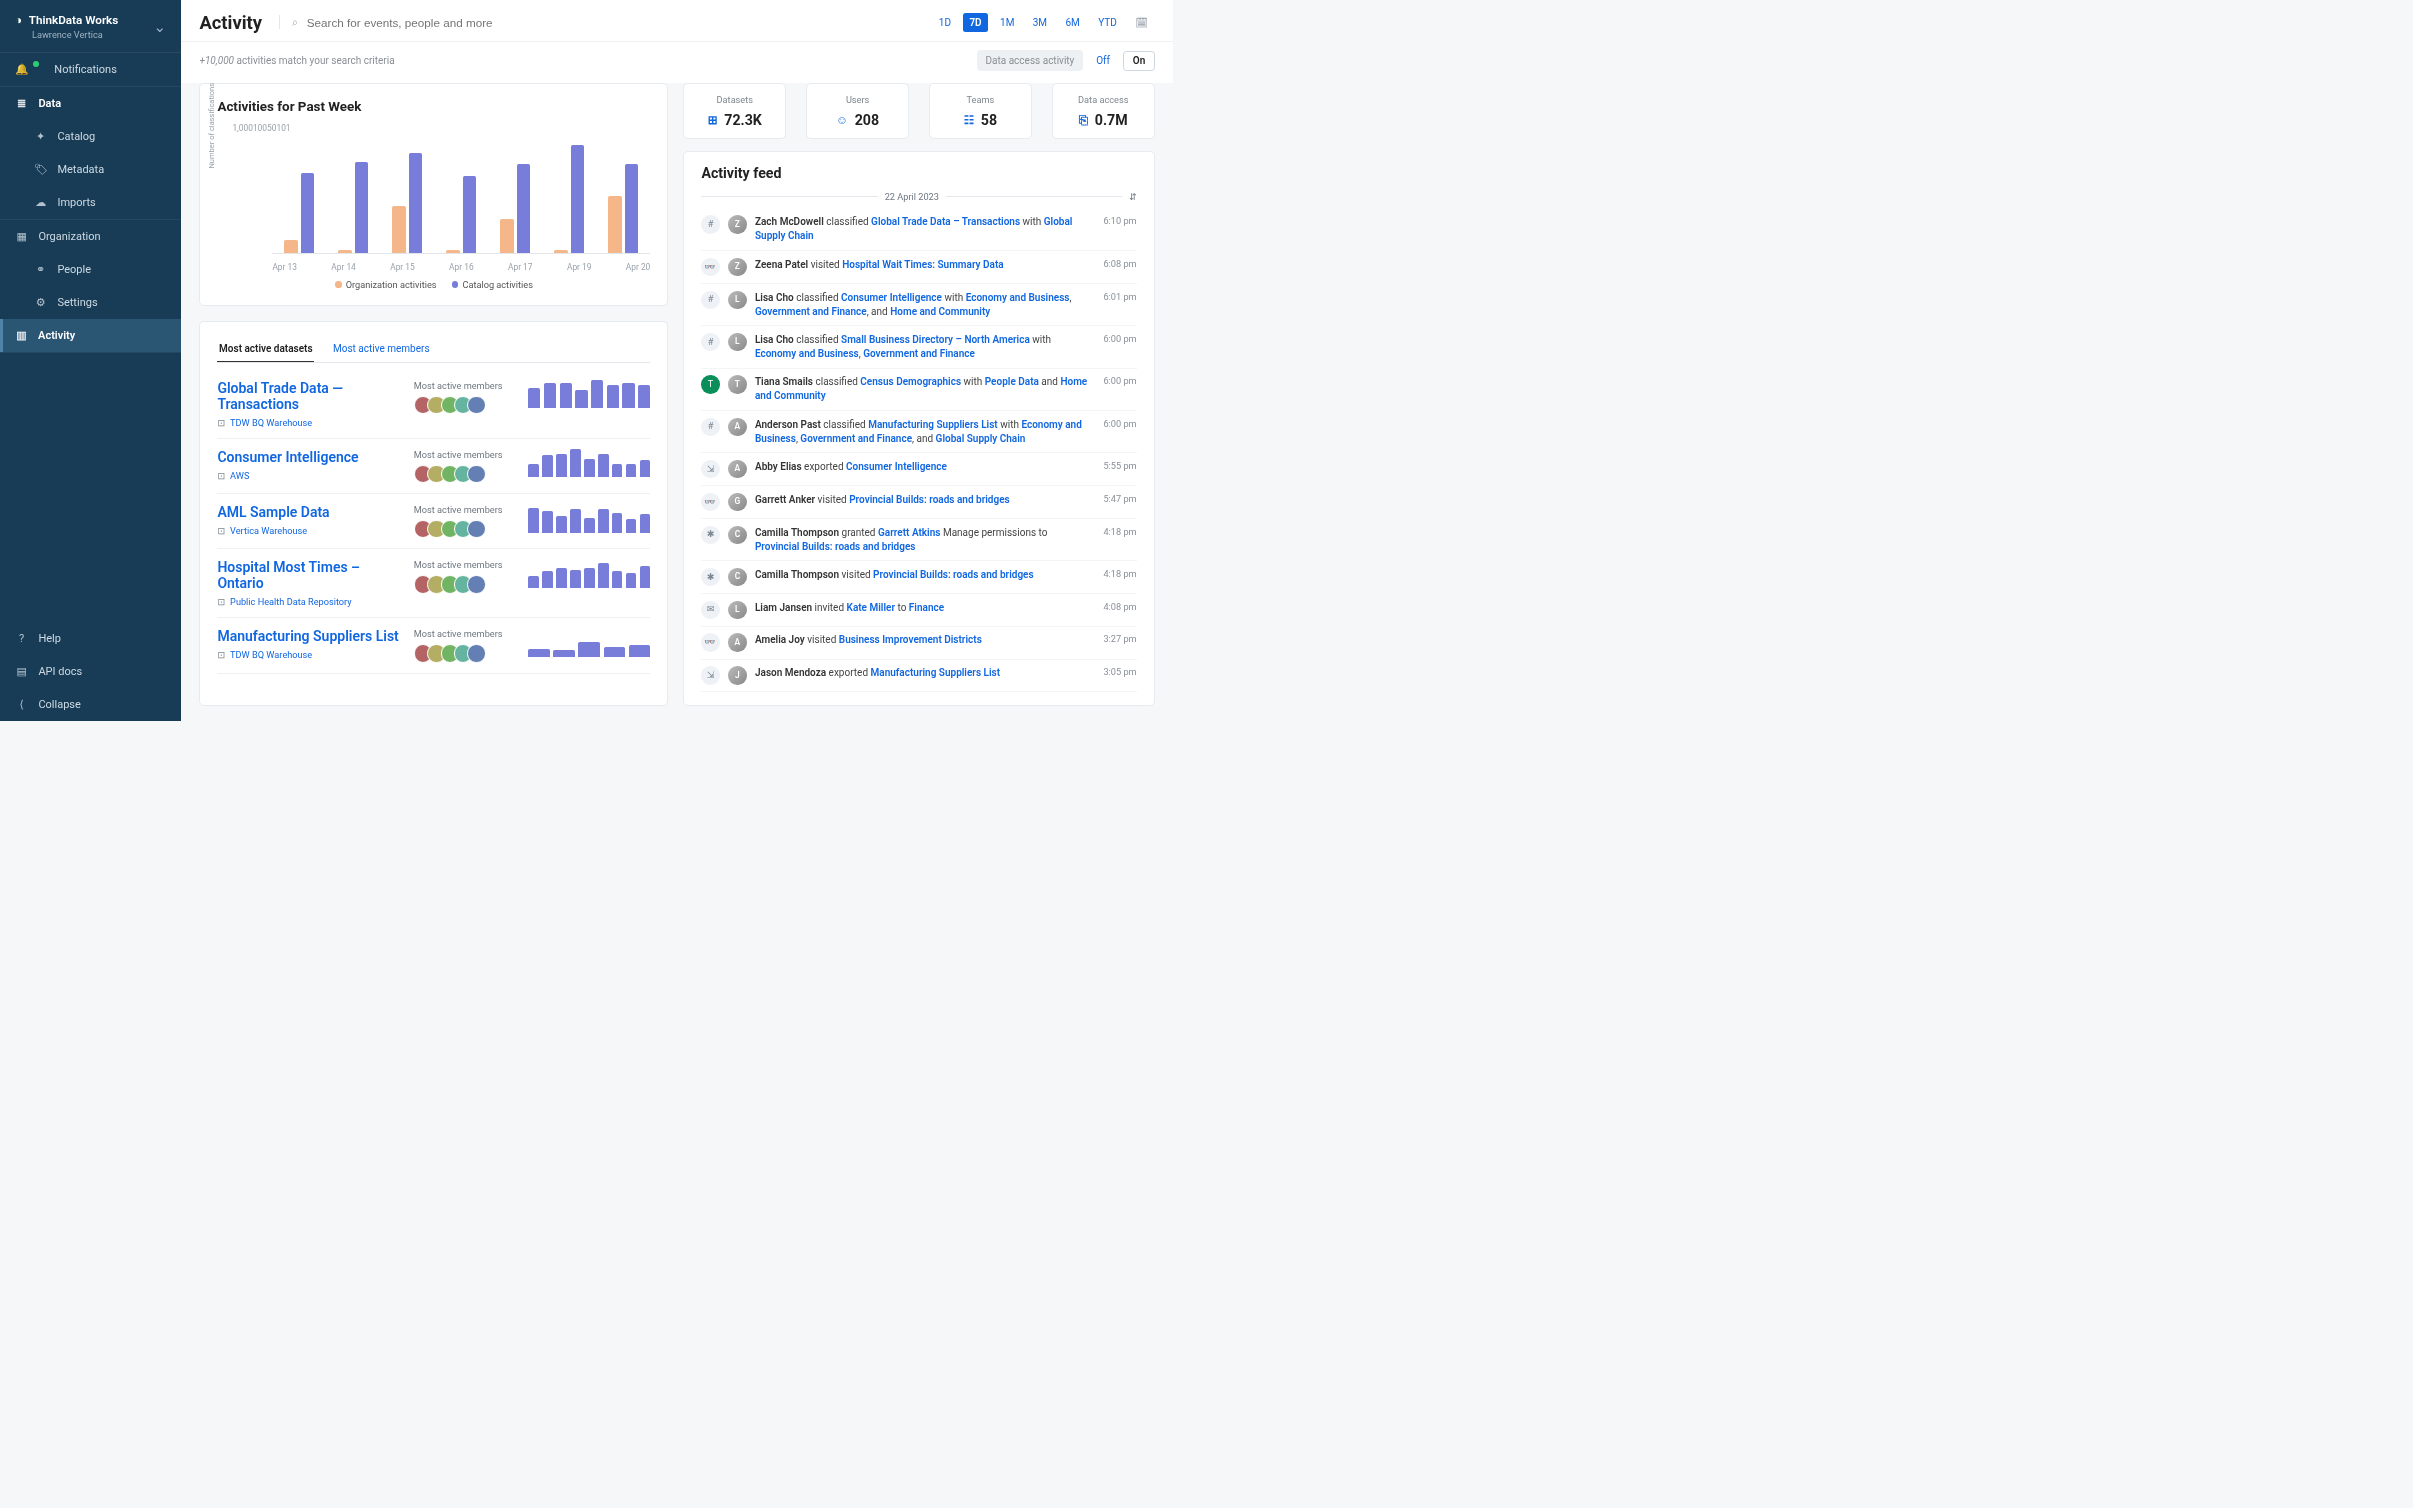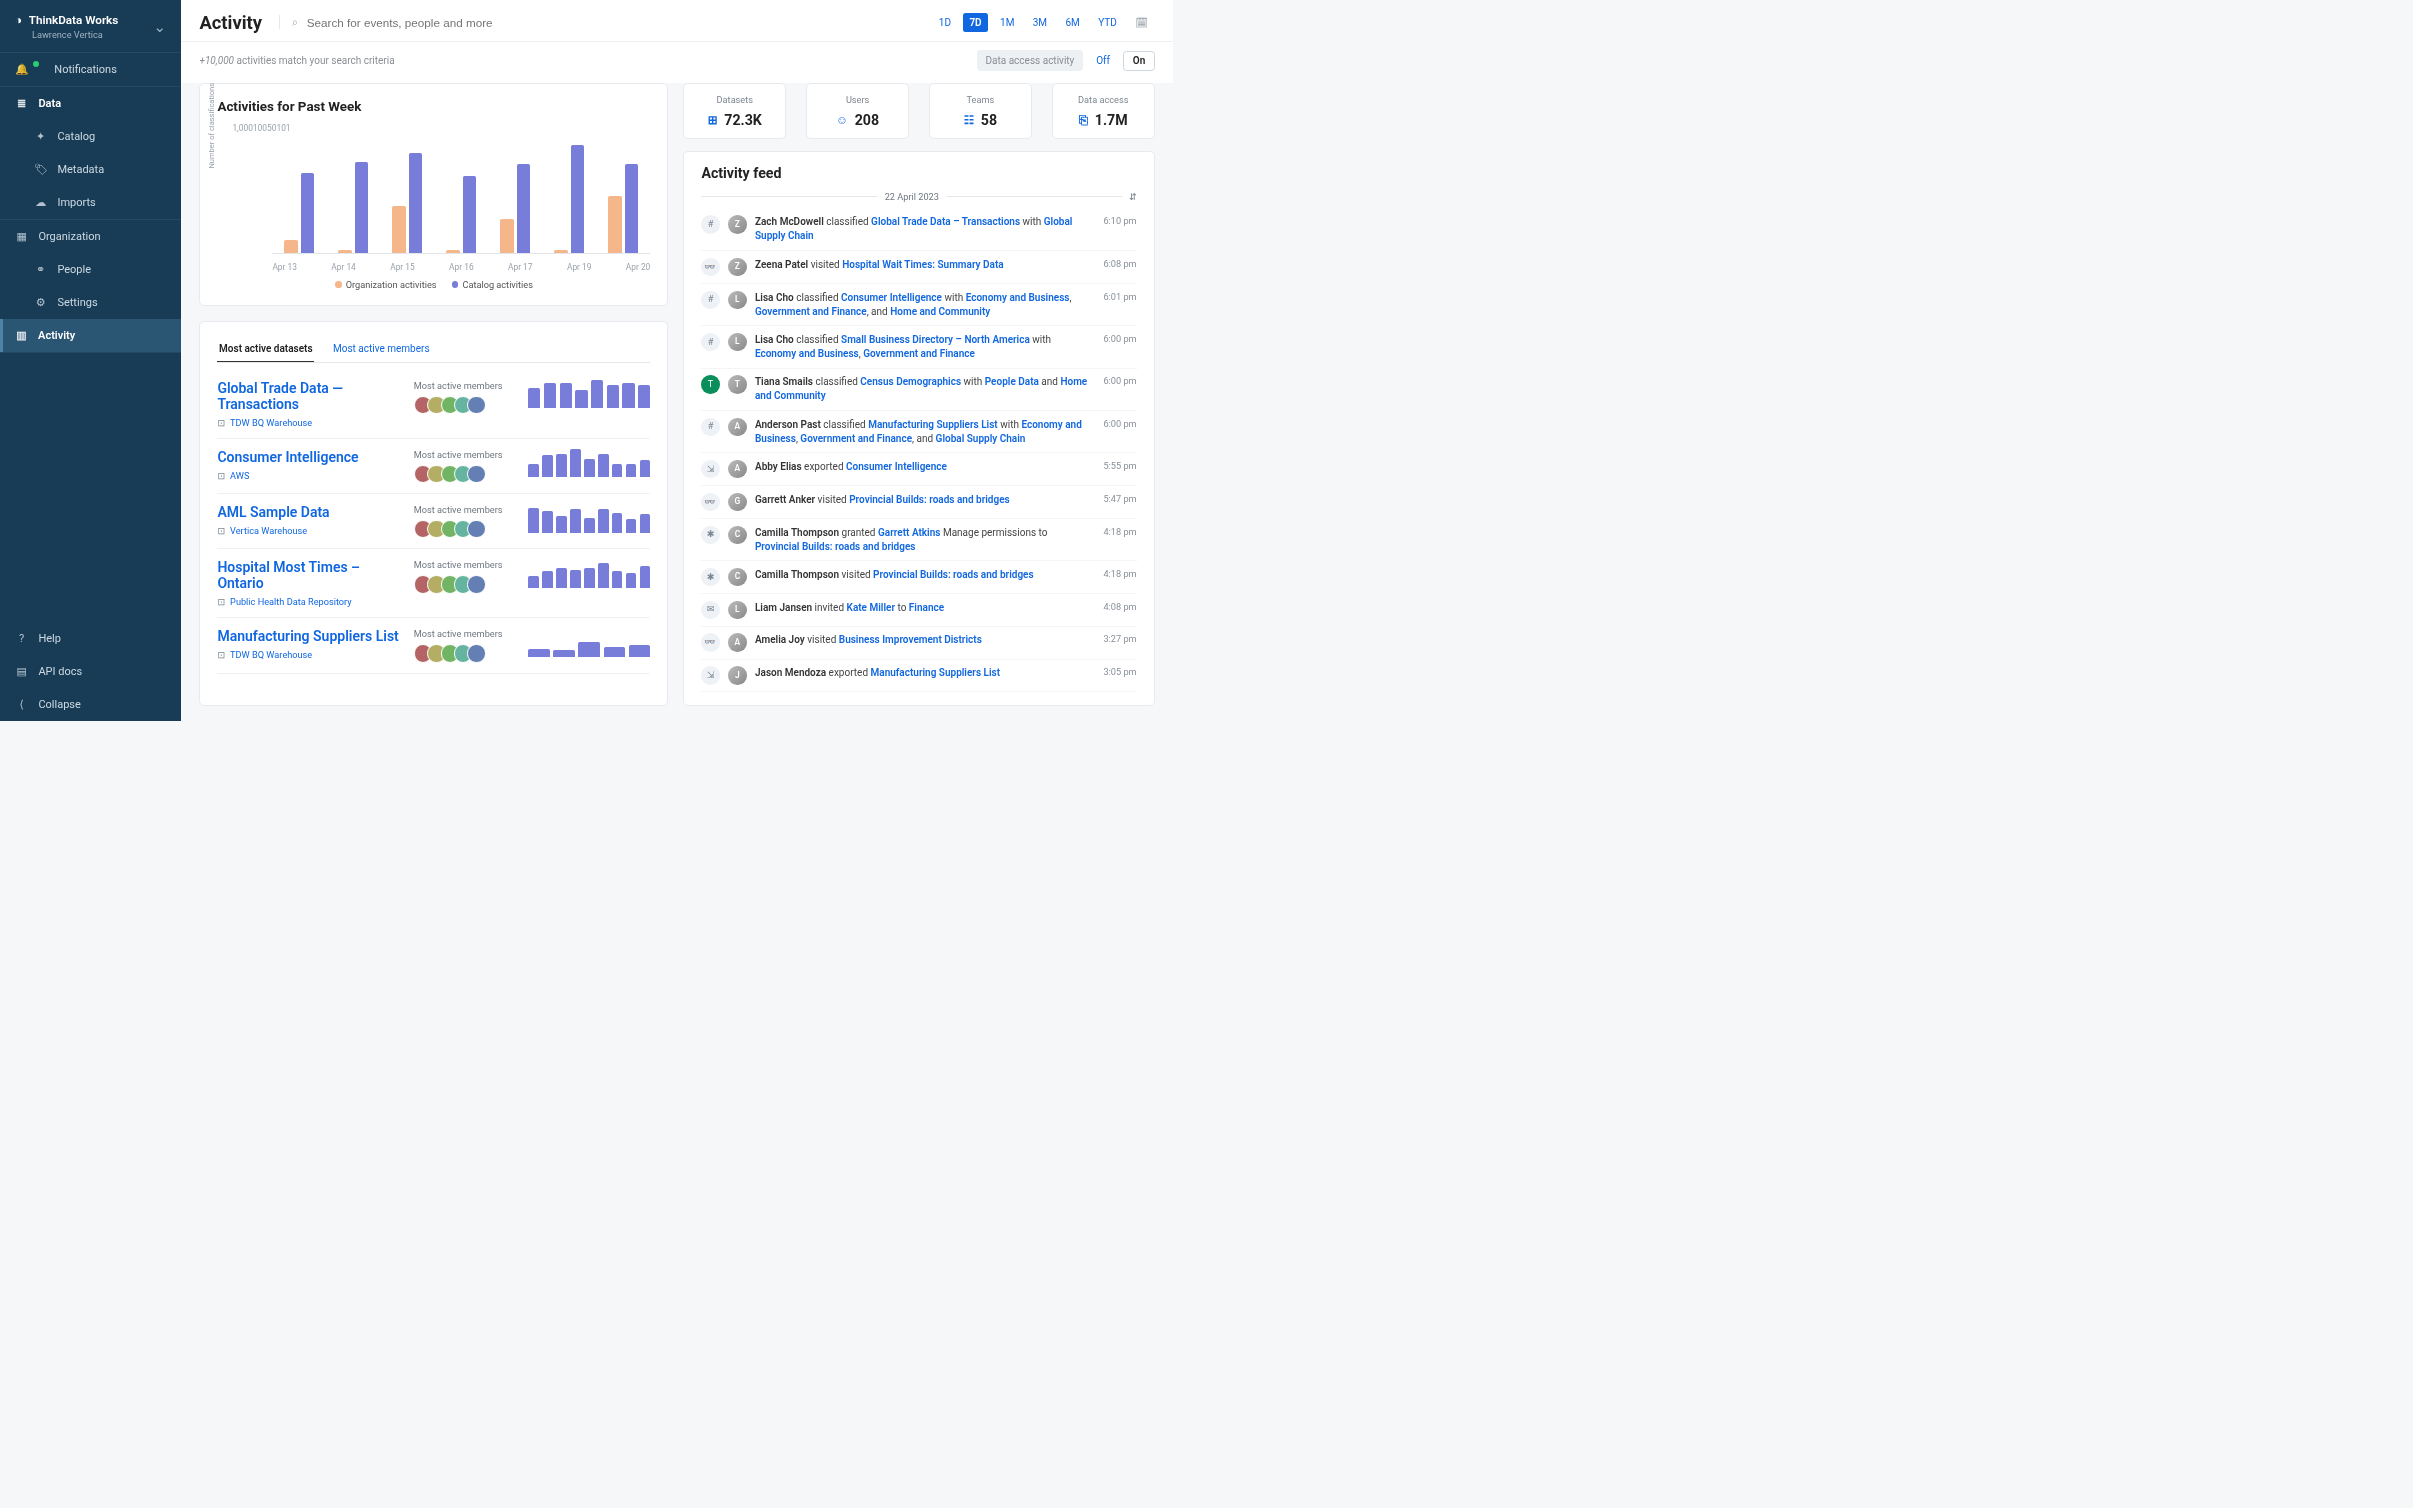--- a/index.html
+++ b/index.html
@@ -433,21 +433,21 @@
               <div class="stat-label">Teams</div>
               <div class="stat-val">
                 <span class="i">☷</span>
                 <span>58</span>
               </div>
             </div>
             <div class="stat">
               <div class="stat-label">Data access</div>
               <div class="stat-val">
                 <span class="i">⎘</span>
-                <span>1.7M</span>
+                <span>0.7M</span>
               </div>
             </div>
           </div>
         <div class="feed-card">
           <h3>Activity feed</h3>
           <div class="feed-date-row">
               <hr>
               <span>22 April 2023</span>
               <hr>
               <span>⇵</span>

